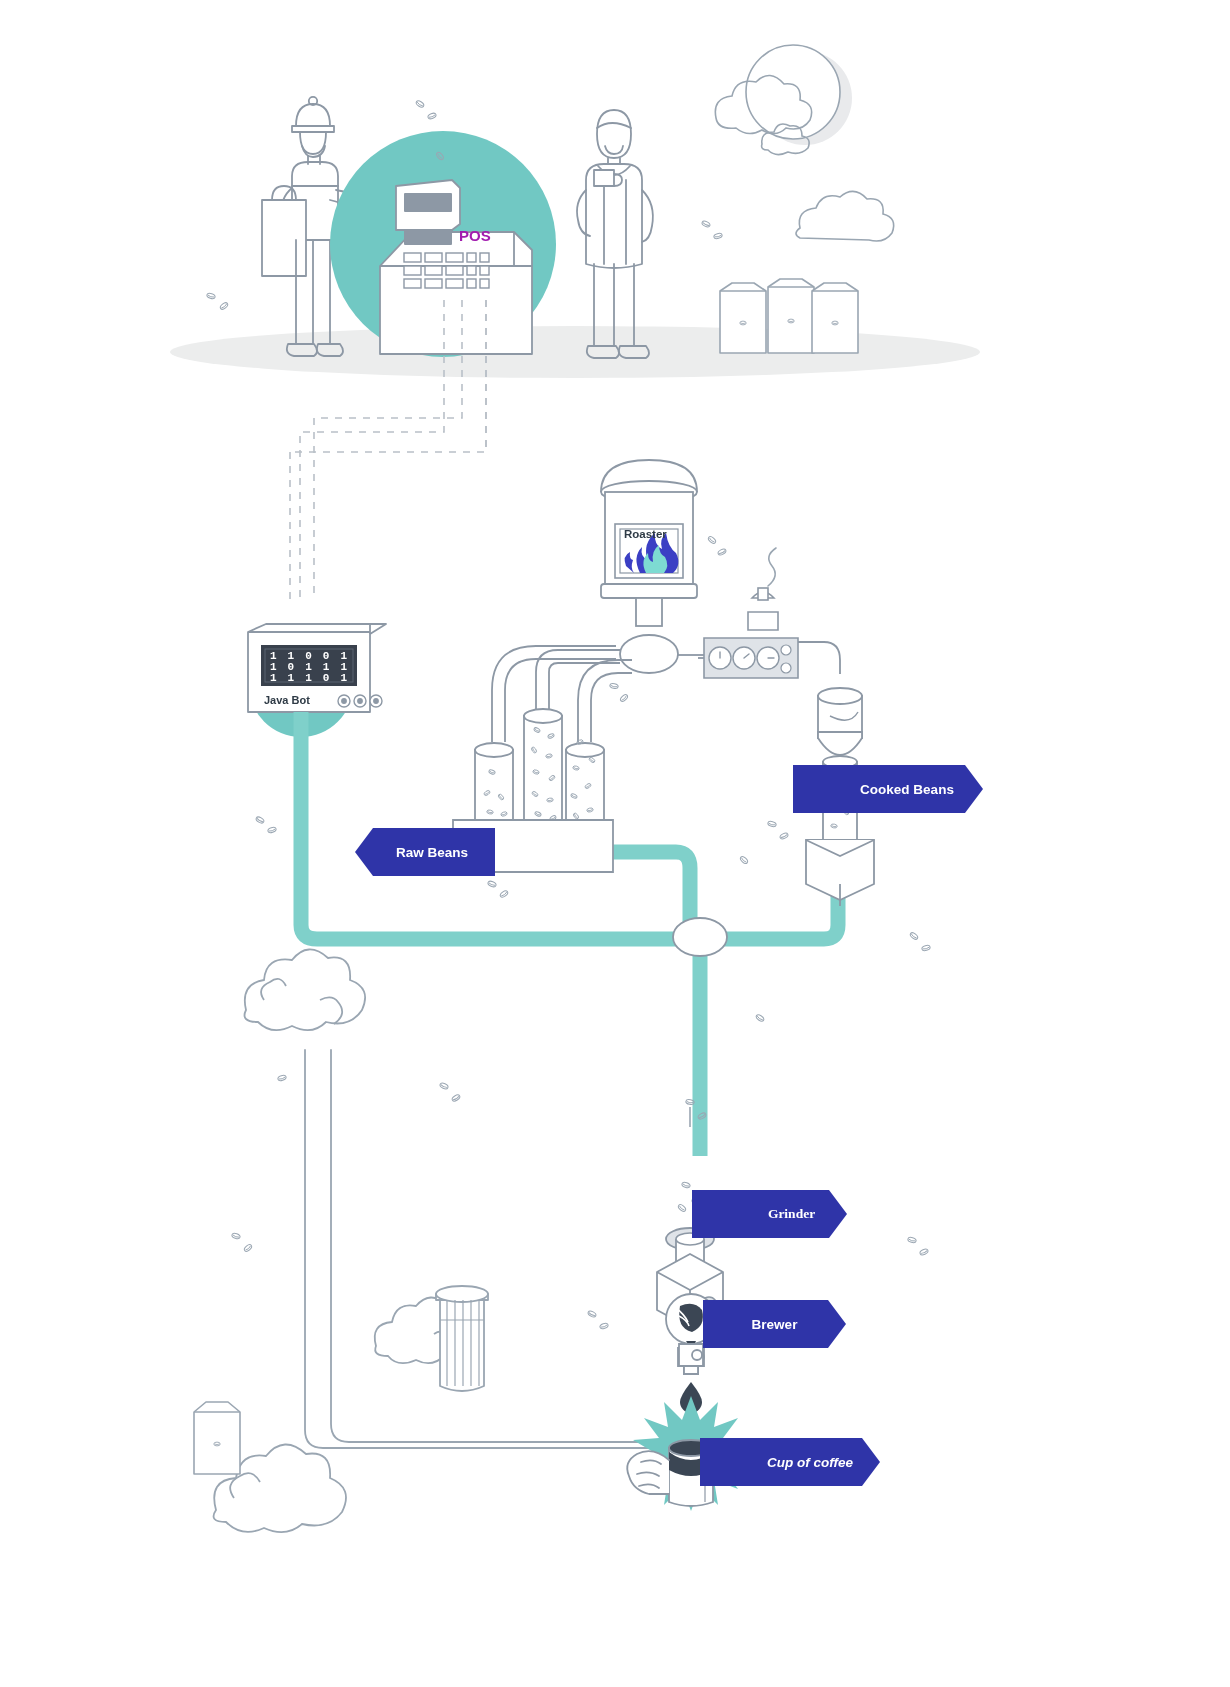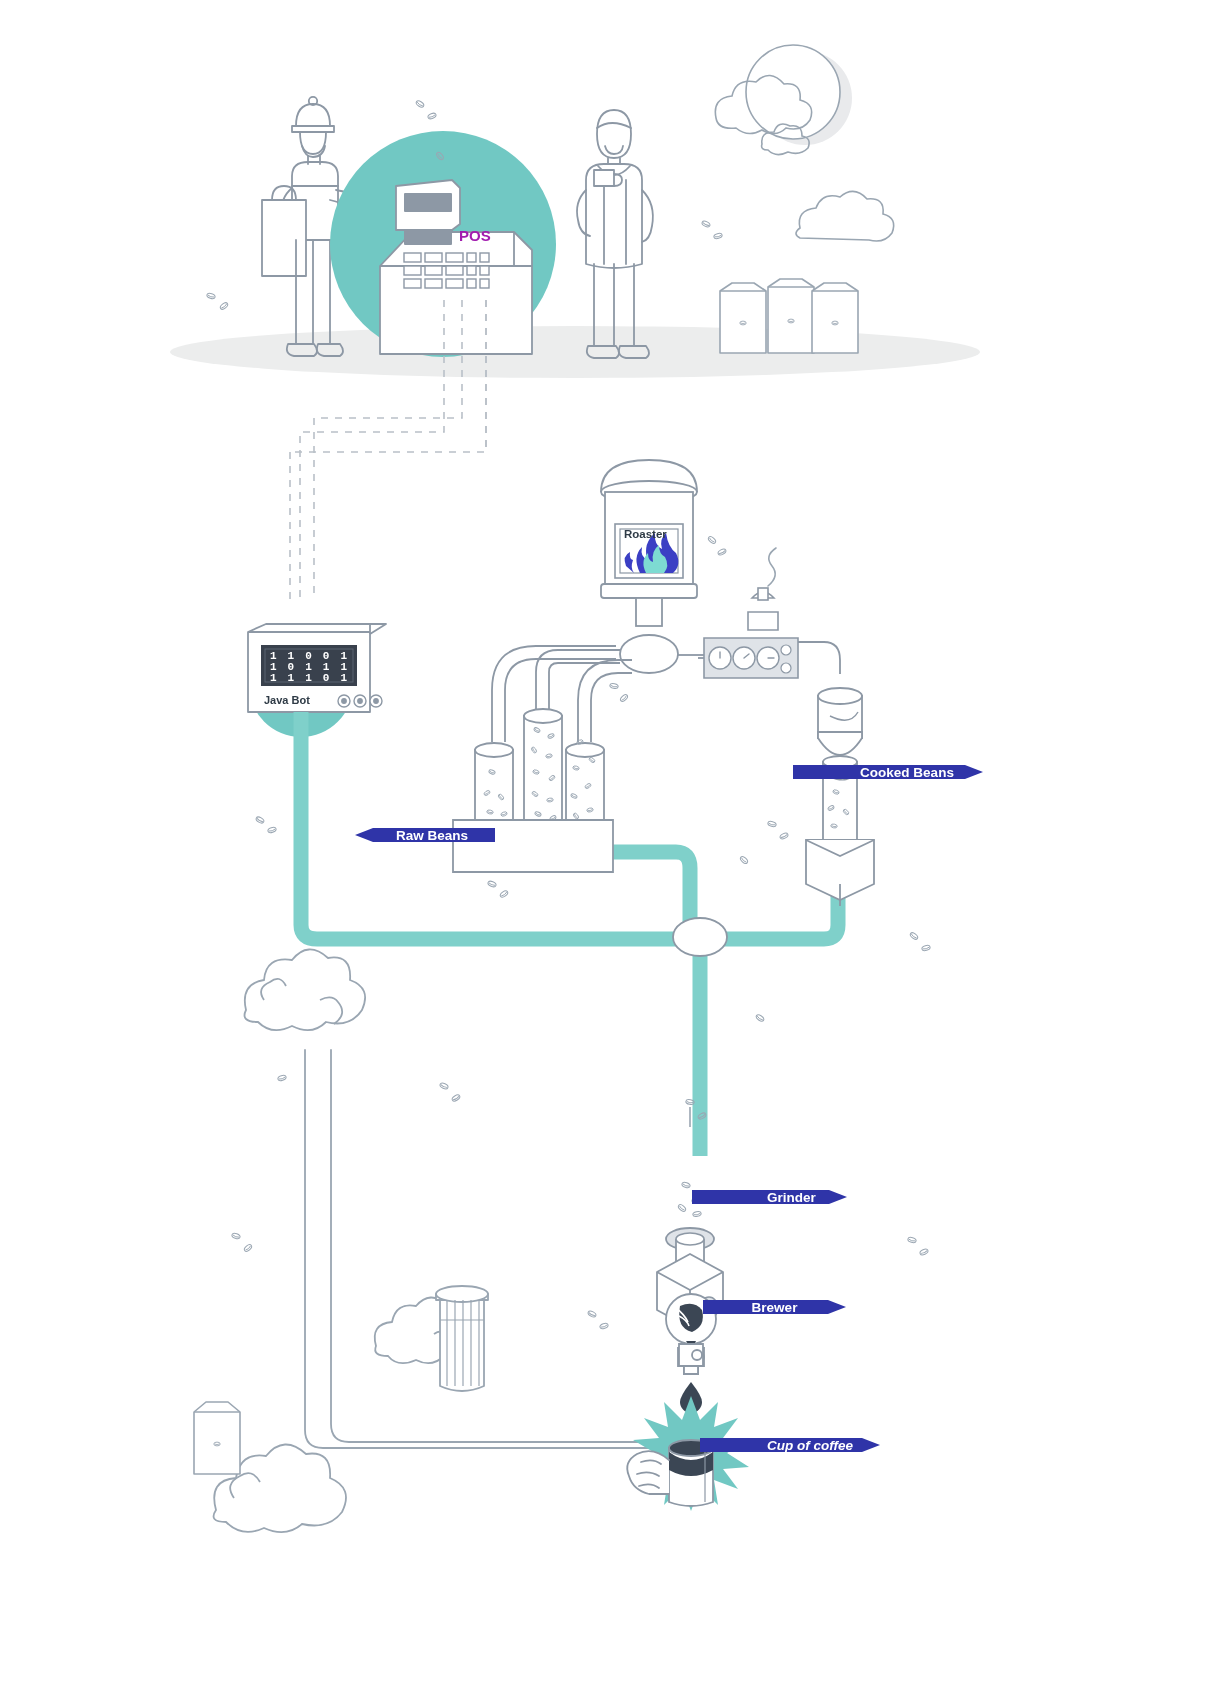--- a/index.html
+++ b/index.html
@@ -1,19 +1,19 @@
 <!DOCTYPE html>
 <html><head>
 <meta charset="utf-8">
 <style>
   html,body{margin:0;padding:0;background:#ffffff;}
   body{font-family:"Liberation Sans",sans-serif;}
   #stage{position:relative;width:1230px;height:1687px;background:#fff;overflow:hidden;}
   svg.layer{position:absolute;left:0;top:0;width:1230px;height:1687px;}
-  .banner{position:absolute;height:14px;display:flex;align-items:center;}
+  .banner{position:absolute;height:48px;display:flex;align-items:center;}
   .banner .txt{color:#fff;font-size:13.5px;font-weight:bold;width:100%;text-align:center;}
   .pos-txt{position:absolute;font-size:15px;font-weight:bold;color:#a21caf;}
   .roaster-txt{position:absolute;font-size:11.5px;font-weight:bold;color:#2f3b46;}
   .bot-txt{position:absolute;font-size:11px;font-weight:bold;color:#2f3b46;}
   .binrow{font-family:"Liberation Mono",monospace;font-size:11px;font-weight:bold;fill:#ffffff;letter-spacing:2.2px;}
 </style>
 </head>
 <body>
 
 <div id="stage">
@@ -453,21 +453,21 @@
     <svg viewBox="0 0 190 30" preserveAspectRatio="none" style="position:absolute;inset:0;width:100%;height:100%;">
       <path d="M0,0 H172 L190,15 L172,30 H0 Z" fill="#2f34a8"></path>
     </svg>
     <span class="txt" style="position:relative;padding-left:38px;">Cooked Beans</span>
   </div>
 
   <div class="banner" style="left:692px;top:1190px;width:155px;">
     <svg viewBox="0 0 155 30" preserveAspectRatio="none" style="position:absolute;inset:0;width:100%;height:100%;">
       <path d="M0,0 H137 L155,15 L137,30 H0 Z" fill="#2f34a8"></path>
     </svg>
-    <span class="txt" style="position:relative;padding-left:44px;">Grinder</span>
+    <span class="txt" style="position:relative;padding-left:44px;font-family:Liberation Serif, serif;">Grinder</span>
   </div>
 
   <div class="banner" style="left:703px;top:1300px;width:143px;">
     <svg viewBox="0 0 143 30" preserveAspectRatio="none" style="position:absolute;inset:0;width:100%;height:100%;">
       <path d="M0,0 H125 L143,15 L125,30 H0 Z" fill="#2f34a8"></path>
     </svg>
     <span class="txt" style="position:relative;">Brewer</span>
   </div>
 
   <div class="banner" style="left:700px;top:1438px;width:180px;">

